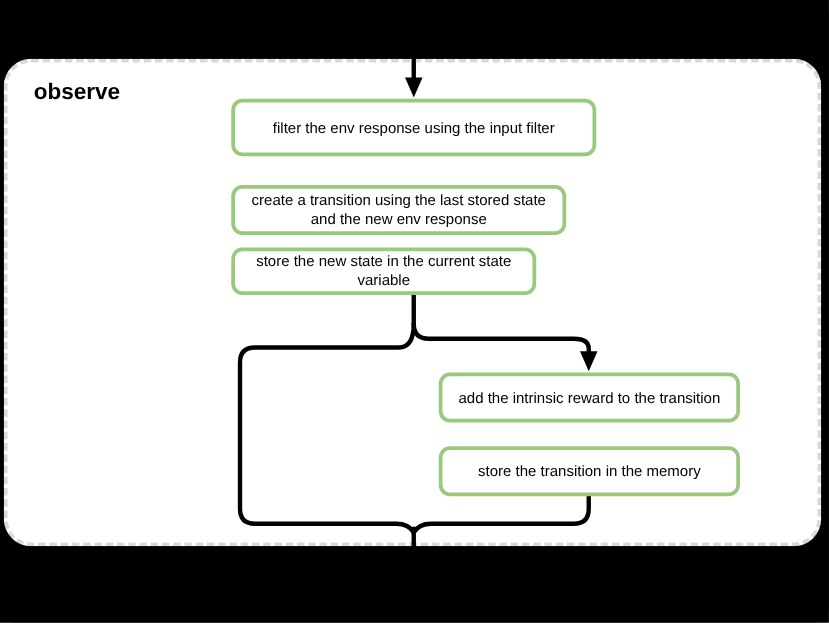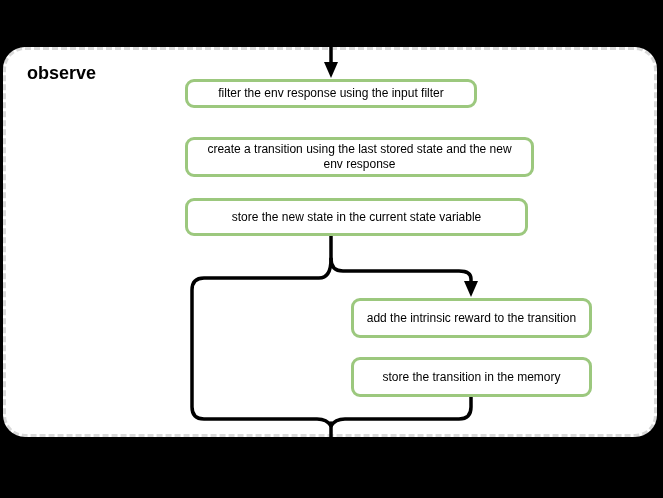--- a/index.html
+++ b/index.html
@@ -51,23 +51,23 @@
     border-radius: 9px;
     display: flex;
     align-items: center;
     justify-content: center;
     text-align: center;
     font-size: 12px;
     line-height: 15px;
     color: #000000;
     padding: 2px 10px;
   }
-  #node-filter      { left: 185px; top: 79px;  width: 292px; height: 29px; }
-  #node-create      { left: 185px; top: 137px; width: 349px; height: 40px; }
-  #node-store-state { left: 185px; top: 198px; width: 343px; height: 38px; }
+  #node-filter      { left: 185px; top: 79px;  width: 292px; height: 46px; }
+  #node-create      { left: 185px; top: 148px; width: 268px; height: 40px; }
+  #node-store-state { left: 185px; top: 198px; width: 244px; height: 38px; }
   #node-add-reward  { left: 351px; top: 298px; width: 241px; height: 40px; }
   #node-store-trans { left: 351px; top: 357px; width: 241px; height: 40px; }
   .condition-label {
     position: absolute;
     left: 349px;
     top: 255px;
     font-size: 12px;
     font-weight: bold;
     color: #000000;
     white-space: nowrap;

